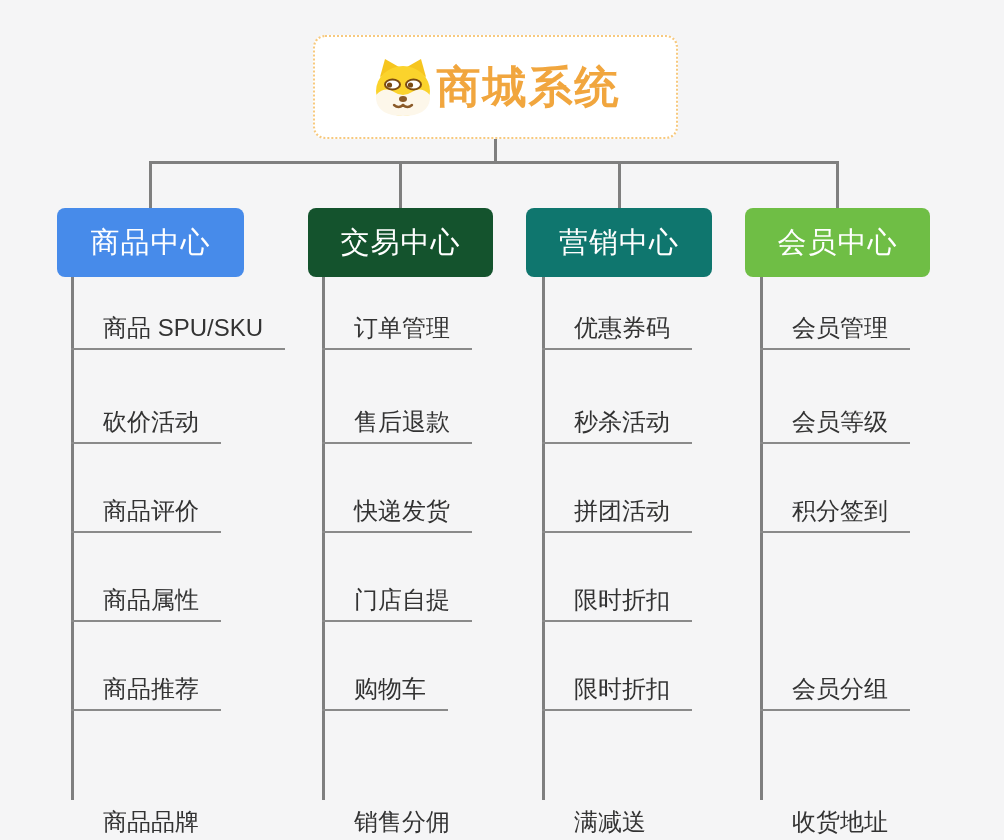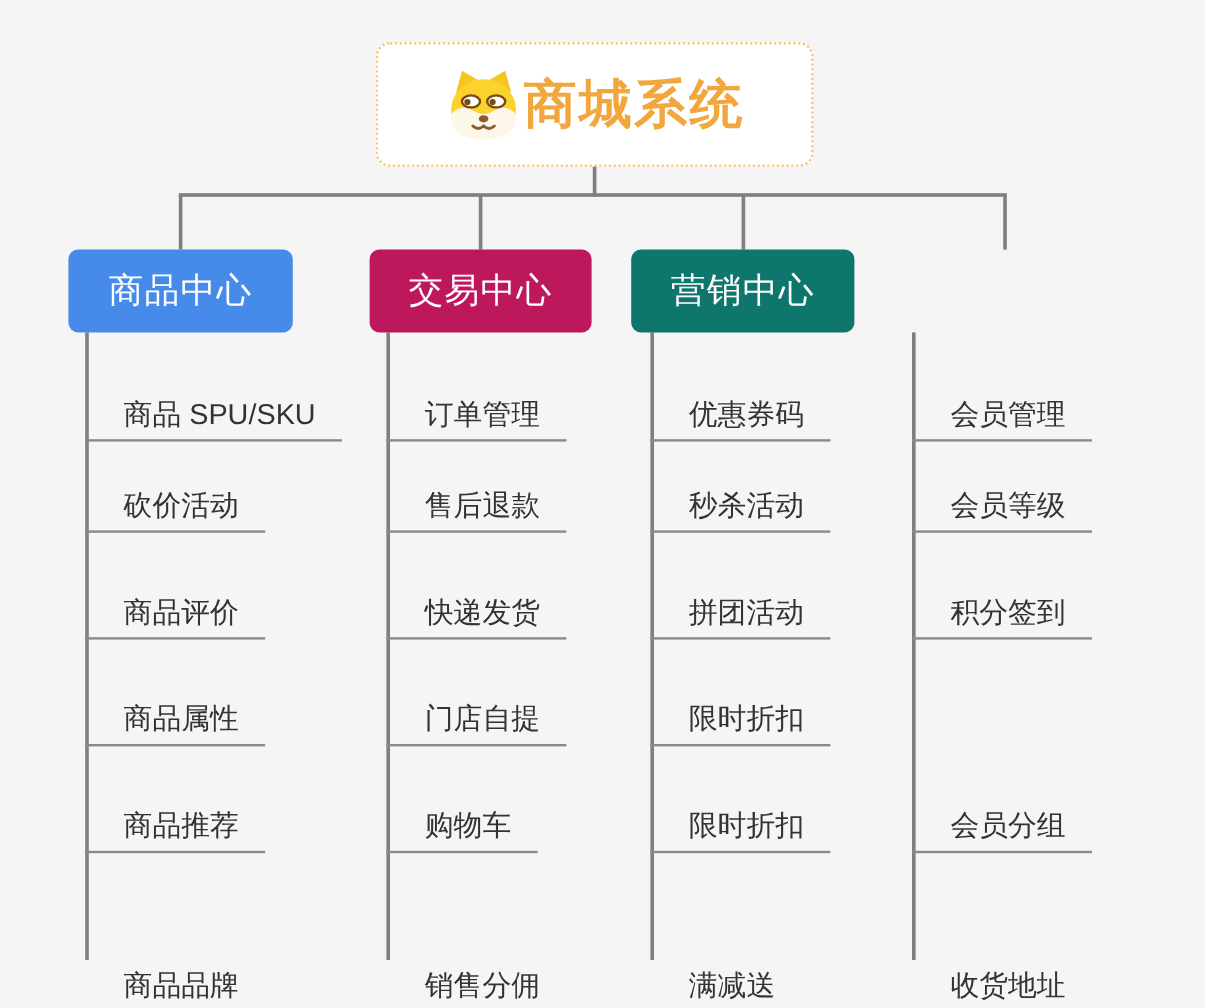--- a/index.html
+++ b/index.html
@@ -44,21 +44,21 @@
   
   .item{
     position:absolute;box-sizing:border-box;white-space:nowrap;
     padding:0 22px 6px 32px;border-bottom:2px solid #8A8A8A;
     font-size:24px;line-height:28px;color:#333333;
   }
   .col1{left:71px;}
   .col2{left:322px;}
   .col3{left:542px;}
   .col4{left:760px;}
-  .r1{top:332px;}.r2{top:408px;}.r3{top:497px;}
+  .r1{top:314px;}.r2{top:408px;}.r3{top:497px;}
   .r4{top:586px;}.r5{top:675px;}.r6{top:808px;}
 </style>
 </head>
 <body>
 
 <div class="stage">
 
   <div class="line trunk"></div>
   <div class="line hbar"></div>
   <div class="line drop d1"></div>
@@ -82,22 +82,23 @@
         <circle cx="18.5" cy="30" r="2.6" fill="#7A4A12"></circle>
         <circle cx="39.5" cy="30" r="2.6" fill="#7A4A12"></circle>
         <ellipse cx="32" cy="44" rx="4" ry="3" fill="#8A5A28"></ellipse>
         <path d="M23 50 Q27.5 54 32 50 Q36.5 54 41 50" fill="none" stroke="#8A5A28" stroke-width="2.4" stroke-linecap="round"></path>
       </svg>
     </span>
     <span class="root-label">商城系统</span>
   </div>
 
   <div class="branch b1" style="background-color: rgb(71, 139, 234);">商品中心</div>
-  <div class="branch b2" style="background-color: #be185d;">交易中心</div>
+  <div class="branch b2" style="background-color: #14532d;">交易中心</div>
   <div class="branch b3" style="background-color: #0f766e;">营销中心</div>
+  <div class="branch b4" style="background-color: rgb(111, 190, 69);">会员中心</div>
 
   <div class="item col1 r1">商品 SPU/SKU</div>
   <div class="item col1 r2">砍价活动</div>
   <div class="item col1 r3">商品评价</div>
   <div class="item col1 r4">商品属性</div>
   <div class="item col1 r5">商品推荐</div>
   <div class="item col1 r6">商品品牌</div>
 
   <div class="item col2 r1">订单管理</div>
   <div class="item col2 r2">售后退款</div>

